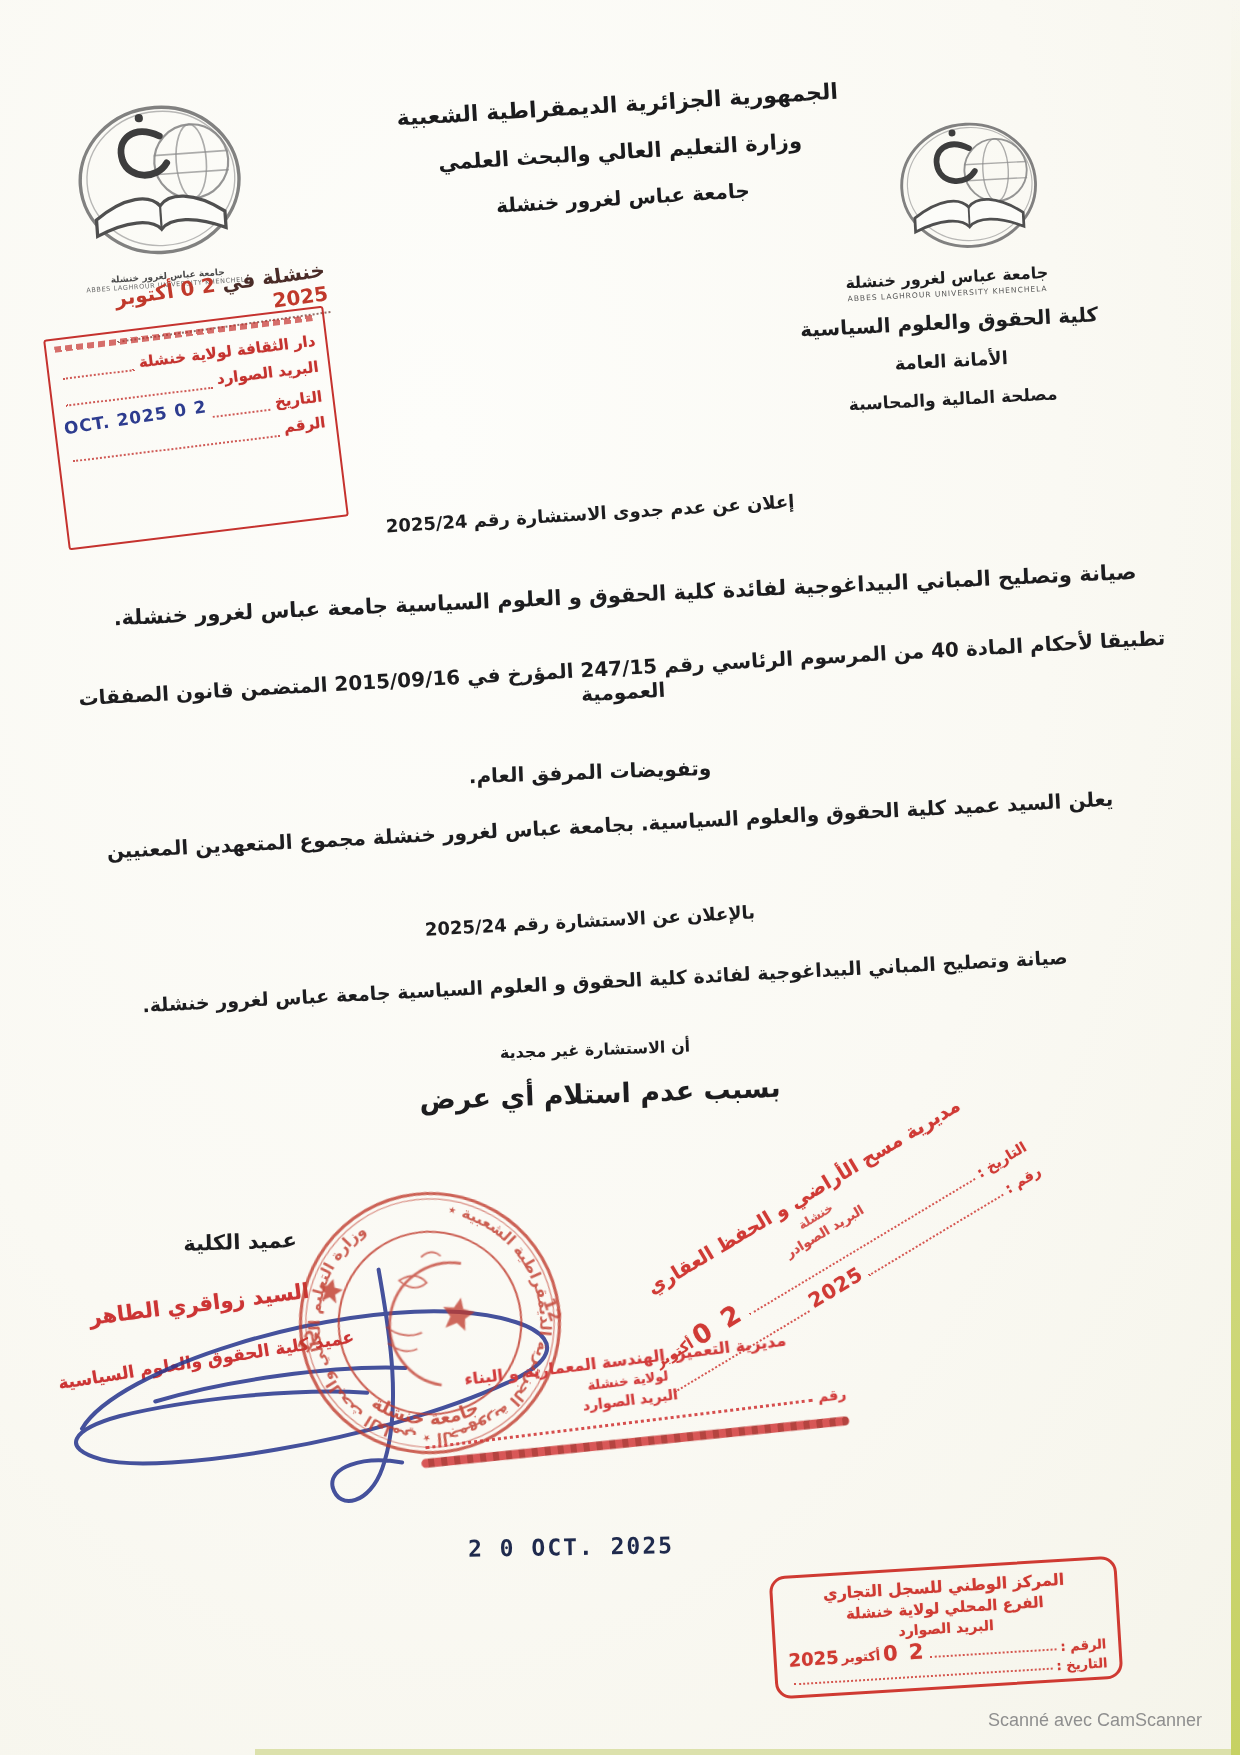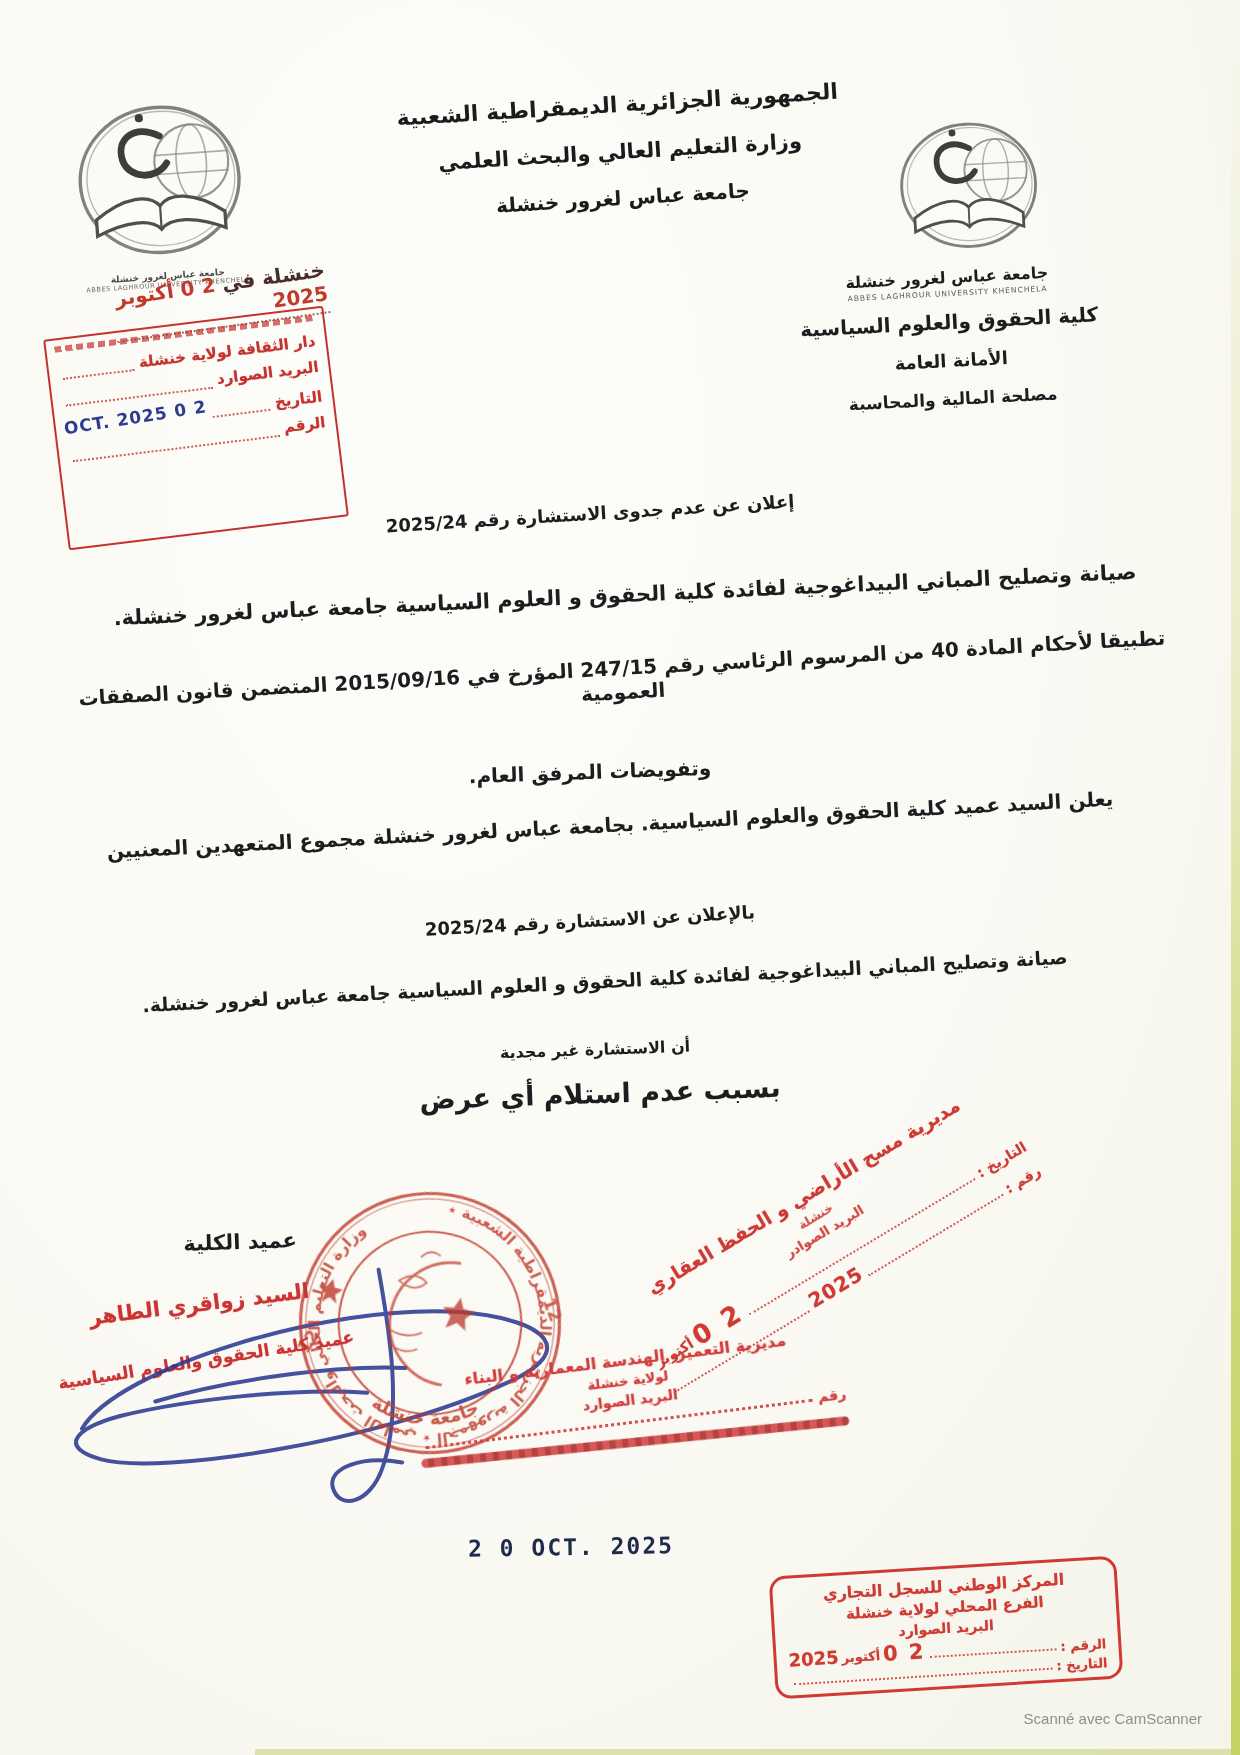--- a/index.html
+++ b/index.html
@@ -106,21 +106,21 @@
   }
   .cnrc .org{font-size:16px;font-weight:800;white-space:nowrap;}
   .cnrc .br{font-size:15px;font-weight:800;margin-top:3px;}
   .cnrc .mail{font-size:14px;font-weight:800;letter-spacing:2px;margin-top:3px;}
   .cnrc .row{display:flex;align-items:flex-end;font-size:13px;font-weight:800;margin-top:4px;}
   .cnrc .dots{flex:1;border-bottom:2px dotted #cf3a32;margin:0 4px 4px;opacity:.85;}
   .cnrc .day{font-size:21px;font-weight:800;letter-spacing:2px;line-height:1;}
   .cnrc .mon{font-size:13px;font-weight:700;margin:0 3px 2px;}
   .cnrc .yr{font-size:18px;font-weight:800;}
 
-  .camscanner{left:952px;top:1710px;width:250px;font-size:15px;color:#8f8f8f;text-align:right;
+  .camscanner{left:952px;top:1710px;width:250px;font-size:18px;color:#8f8f8f;text-align:right;
     font-family:"Liberation Sans",sans-serif;}
 
   
   .edge-right{right:0;top:0;width:9px;height:100%;
     background:linear-gradient(180deg,rgba(230,230,200,0) 0%,rgba(223,227,168,.55) 38%,#cfd87c 70%,#c6d163 100%);}
   .edge-bottom{left:255px;bottom:0;height:6px;right:9px;background:#cdd687;opacity:.65;}
 </style>
 </head>
 <body>
 

